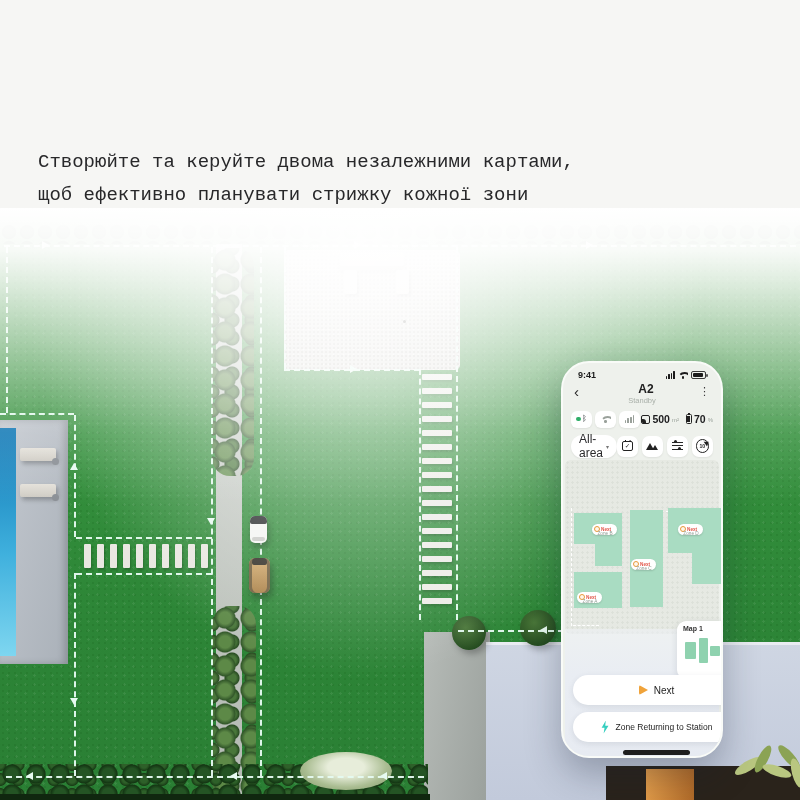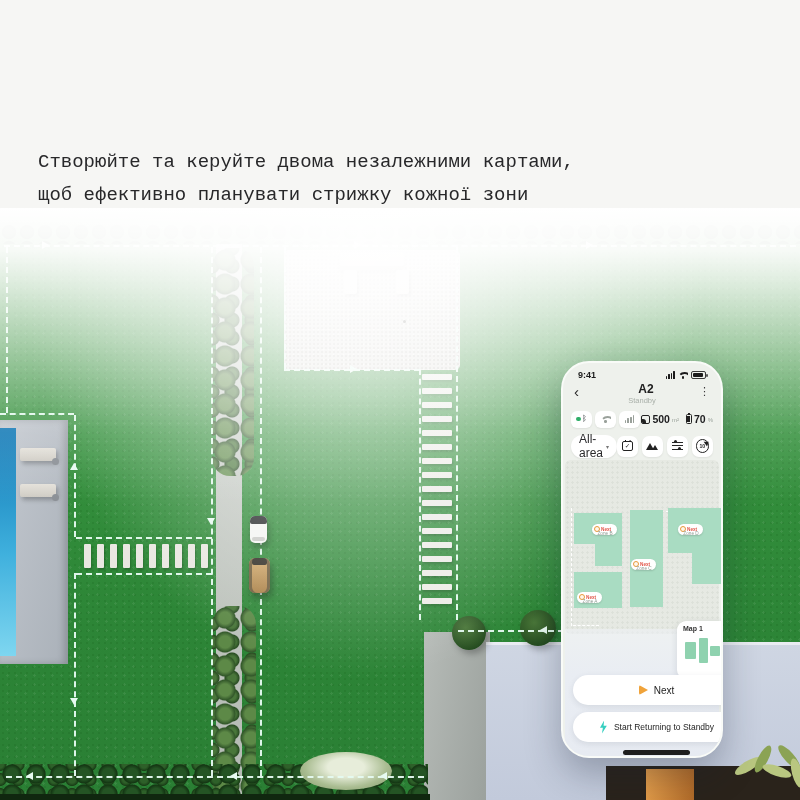--- a/index.html
+++ b/index.html
@@ -483,19 +483,19 @@
         <span>↗</span>
       </span>
     </div>
 
     <div class="p-action btn-start">
       <span class="play-ic"></span>
       <span class="start-label">Next</span>
     </div>
     <div class="p-action btn-return">
       <span class="bolt-ic"></span>
-      <span class="return-label">Start Returning to Standby</span>
+      <span class="return-label">Zone Returning to Station</span>
     </div>
 
     <div class="home-bar"></div>
   </div>
 
 </div>
 
 </body></html>

